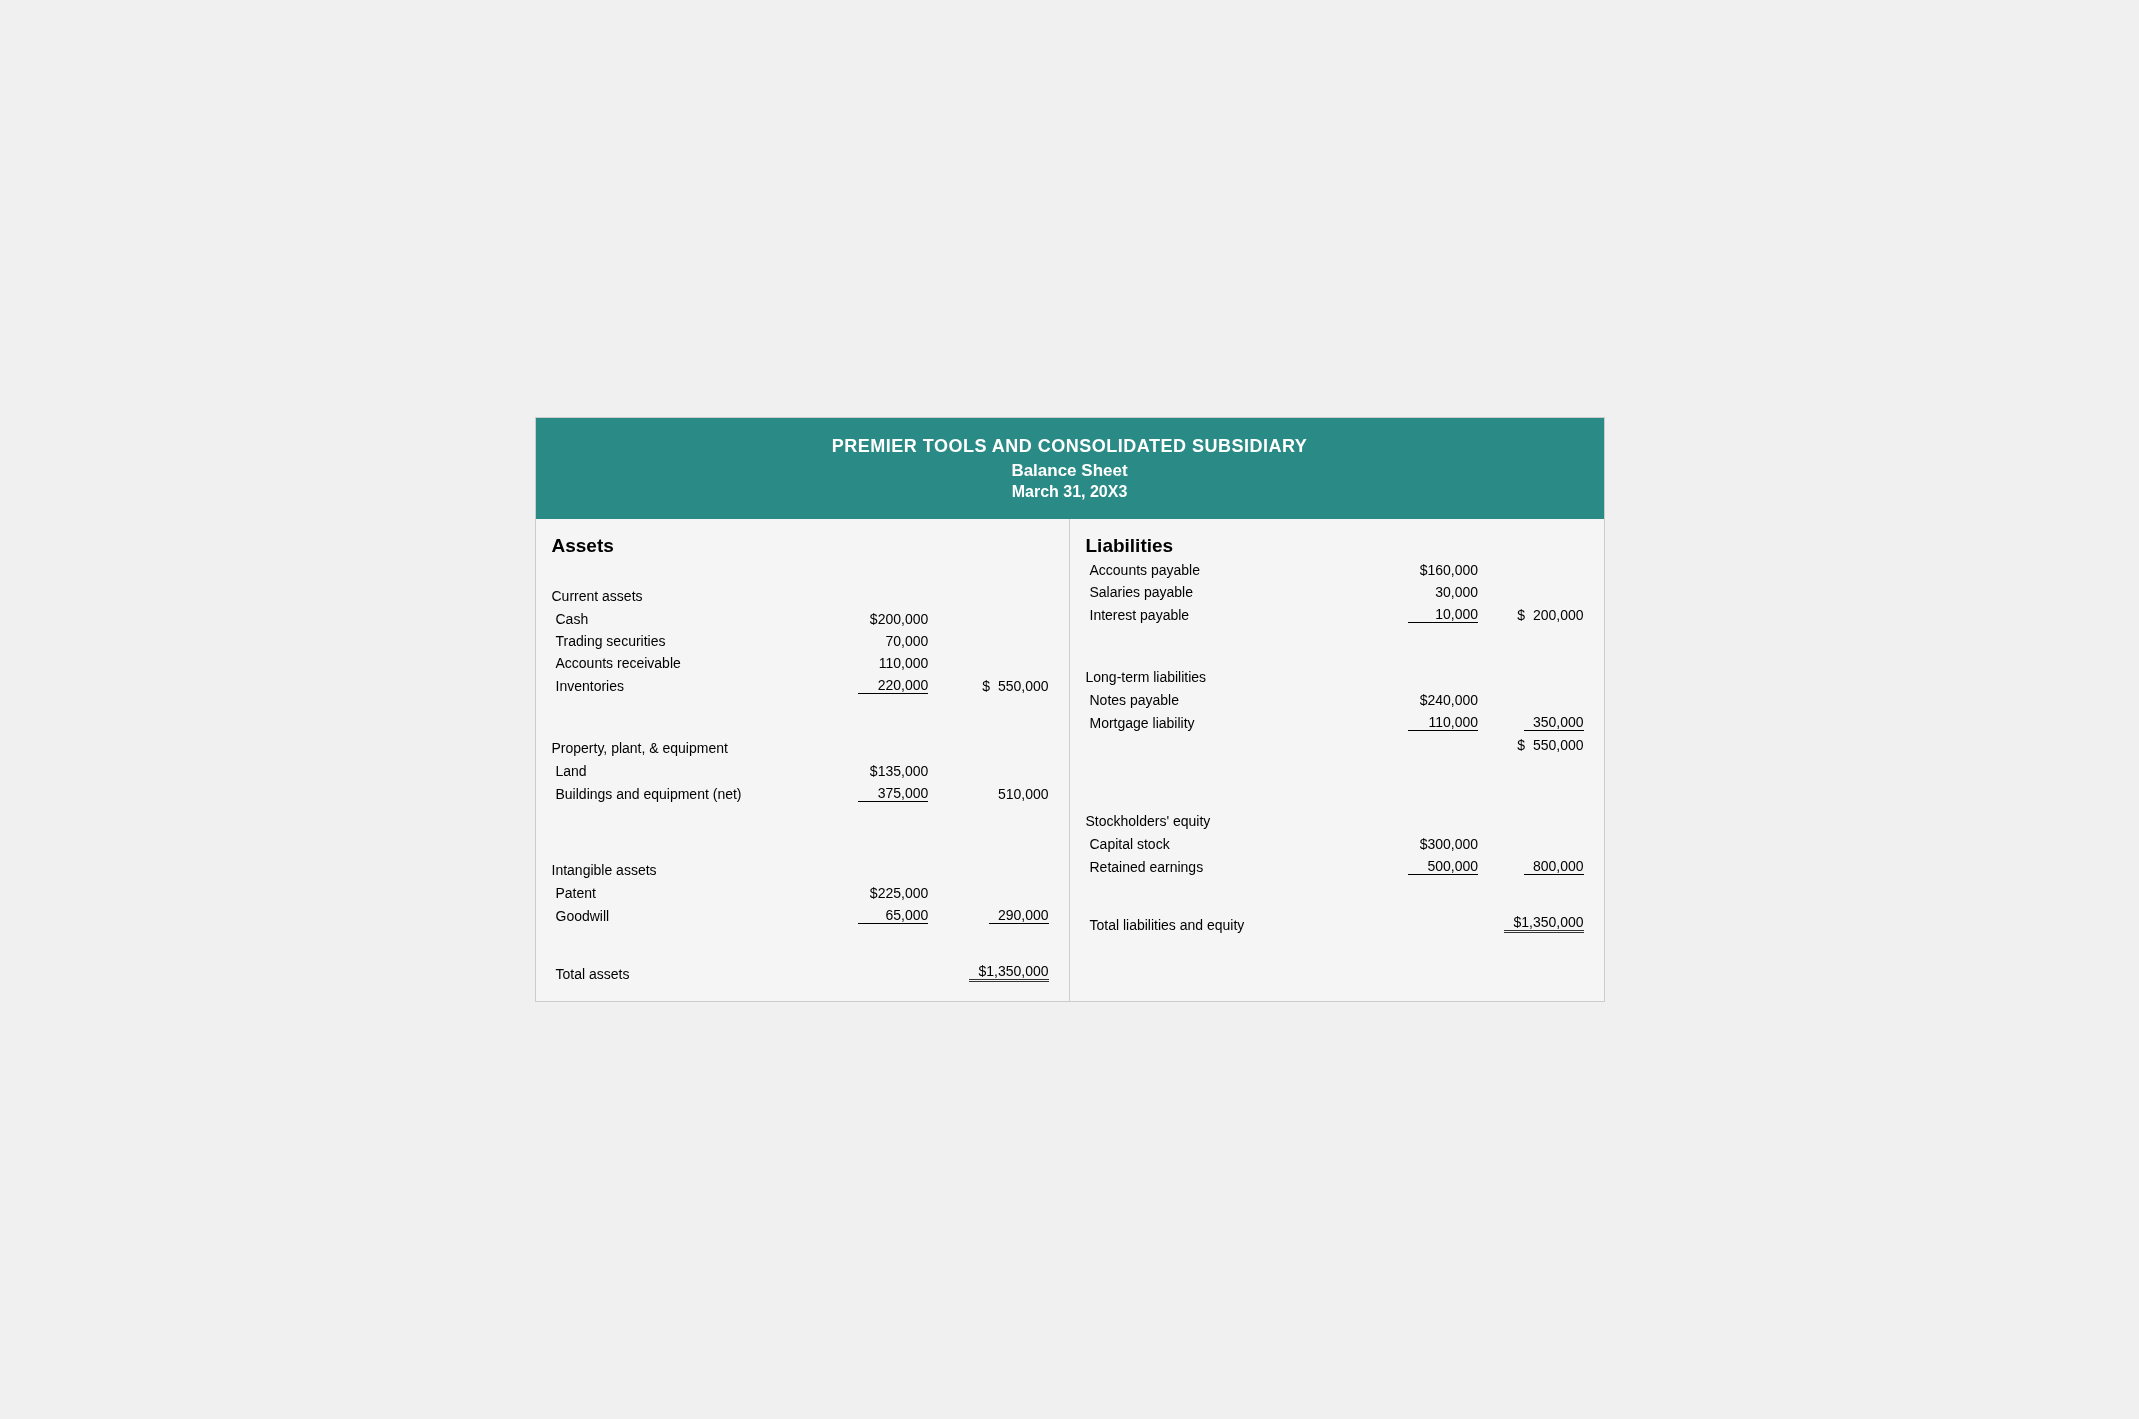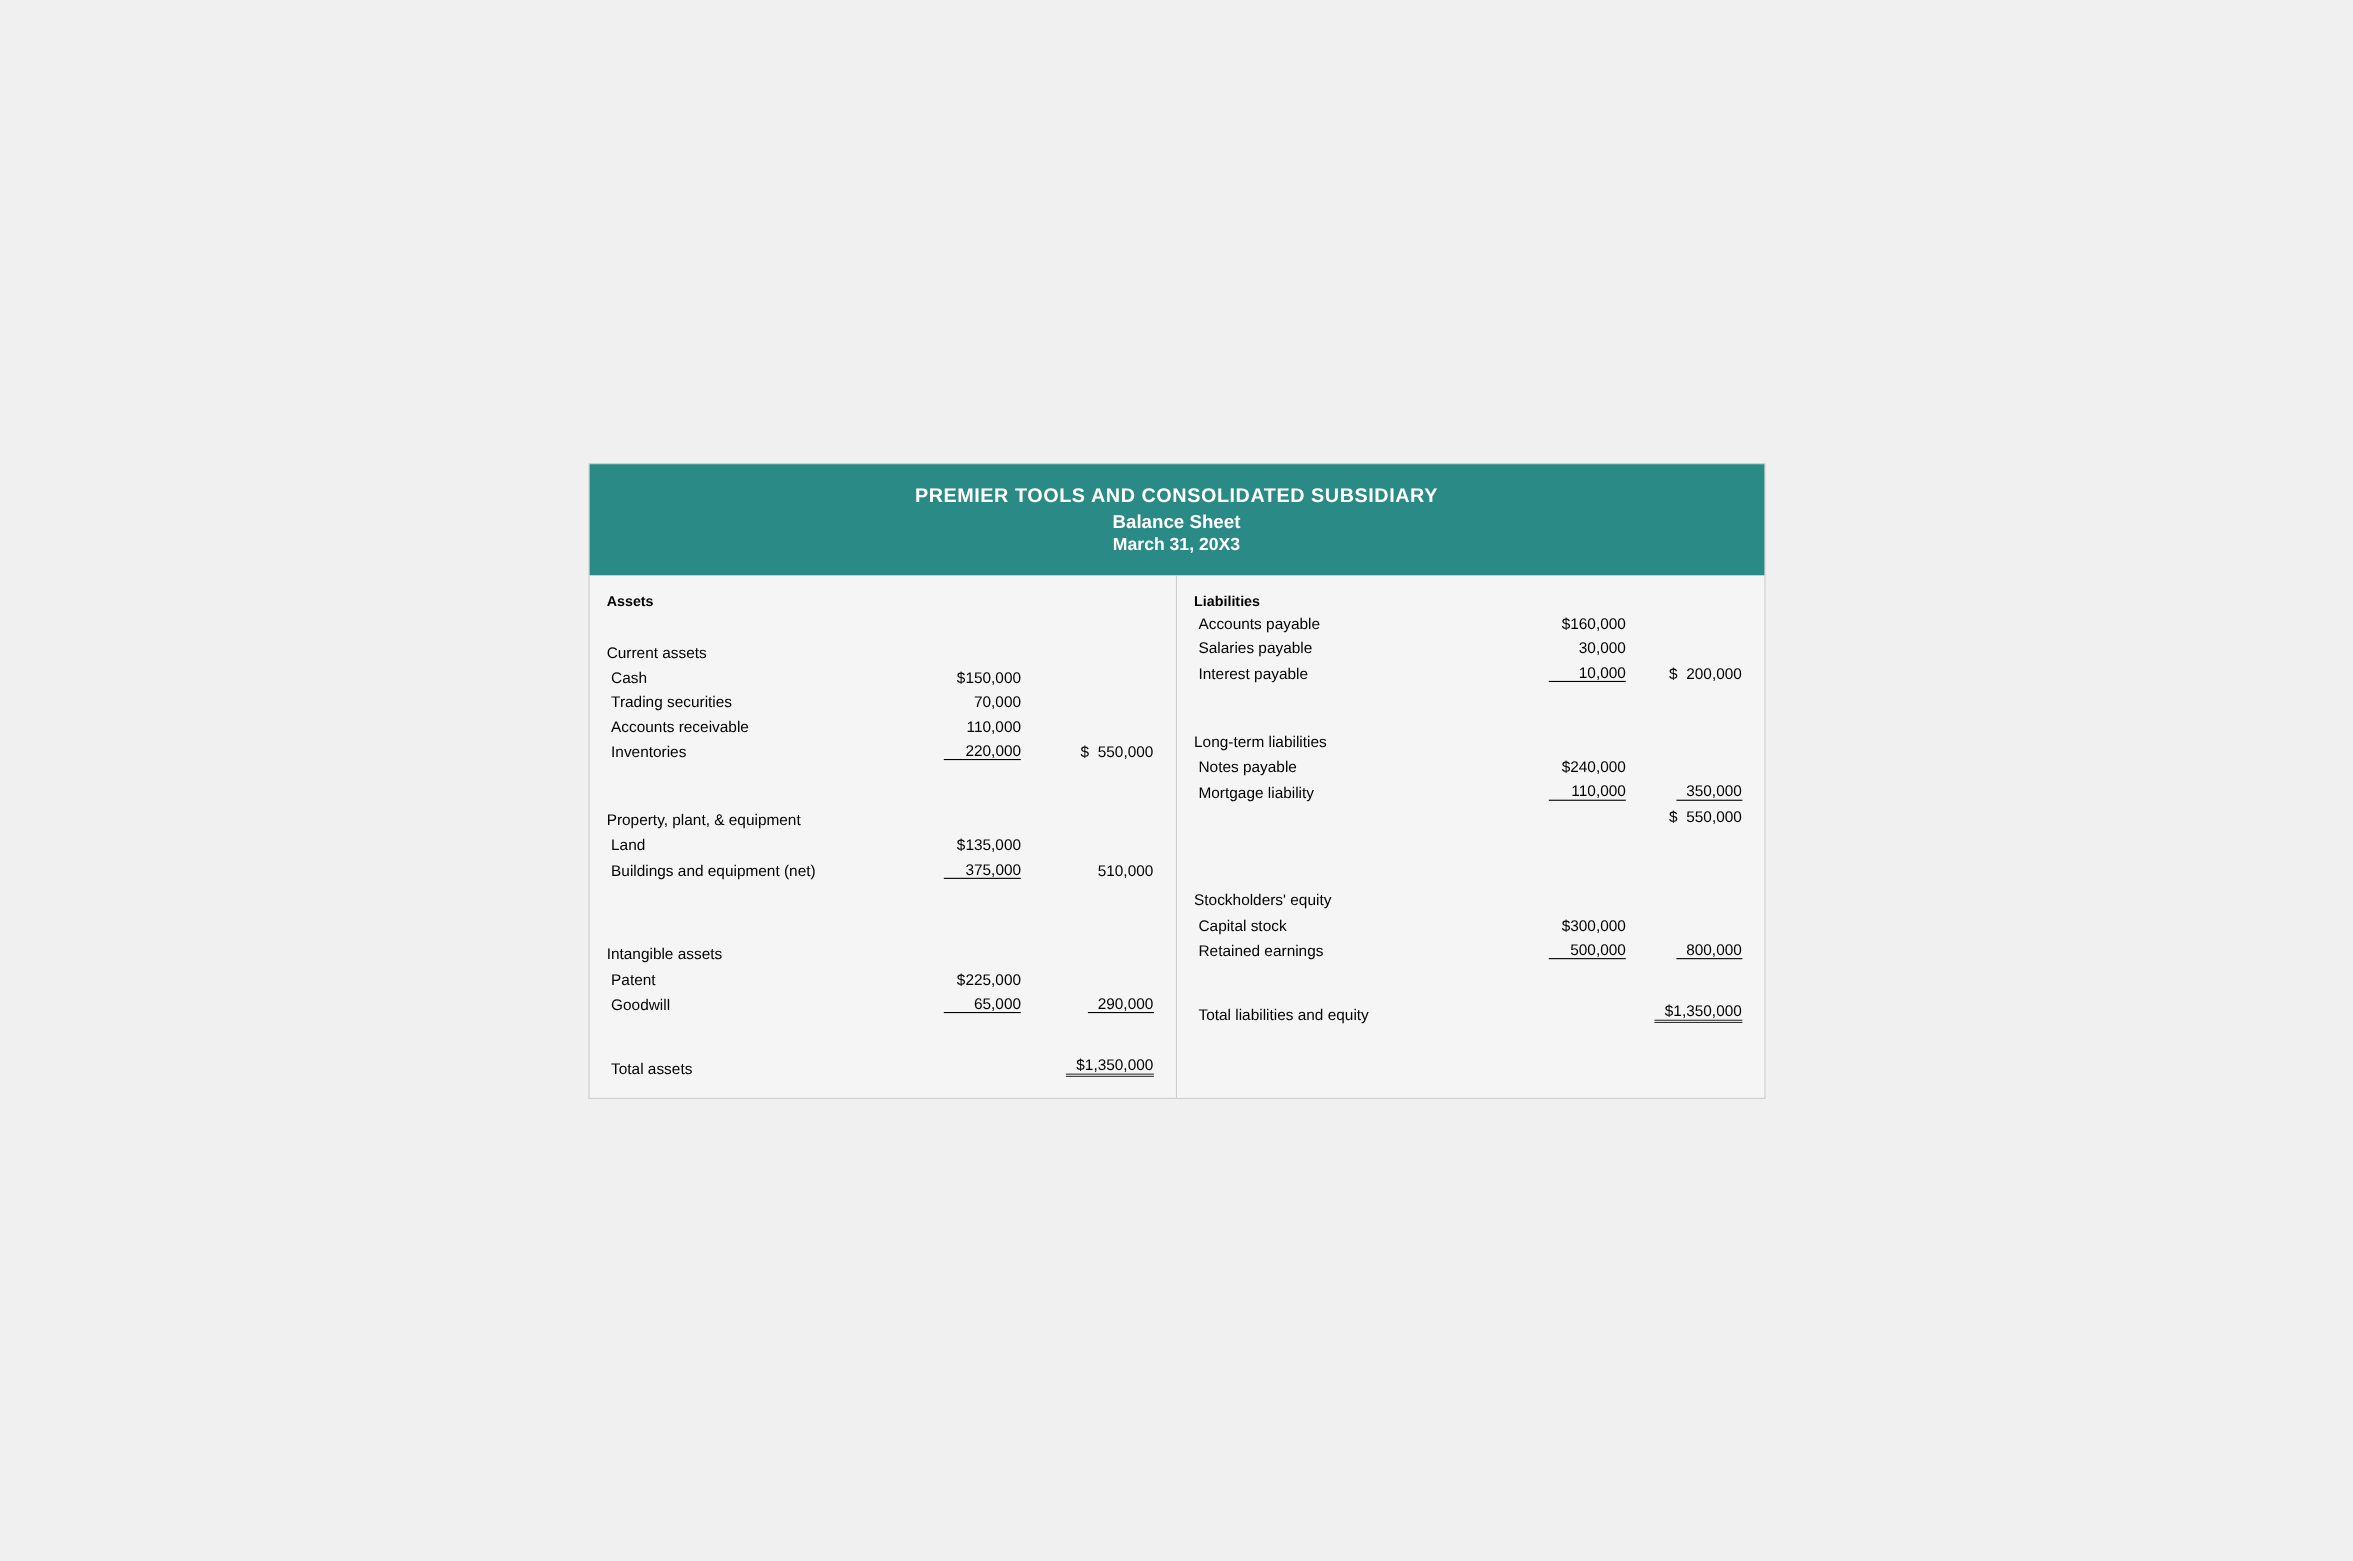--- a/index.html
+++ b/index.html
@@ -43,21 +43,21 @@
       width: 100%;
     }
     .col-assets, .col-liabilities {
       width: 50%;
       padding: 10px 16px 16px 16px;
     }
     .col-assets {
       border-right: 1px solid #ccc;
     }
     .section-header {
-      font-size: 13px;
+      font-size: 19px;
       font-weight: bold;
       padding: 6px 0 2px 0;
     }
     .sub-section-header {
       font-size: 14px;
       font-weight: normal;
       padding: 8px 0 4px 0;
       margin-top: 21px;
     }
     table {
@@ -117,21 +117,21 @@
       <div class="sub-section-header">Current assets</div>
       <table>
         <colgroup>
           <col style="width:52%">
           <col style="width:24%">
           <col style="width:24%">
         </colgroup>
         <tbody>
             <tr>
           <td class="label-col">Cash</td>
-          <td class="amount-col">$150,000</td>
+          <td class="amount-col">$200,000</td>
           <td class="total-col"></td>
         </tr>
         <tr>
           <td class="label-col">Trading securities</td>
           <td class="amount-col">70,000</td>
           <td class="total-col"></td>
         </tr>
         <tr>
           <td class="label-col">Accounts receivable</td>
           <td class="amount-col">110,000</td>

